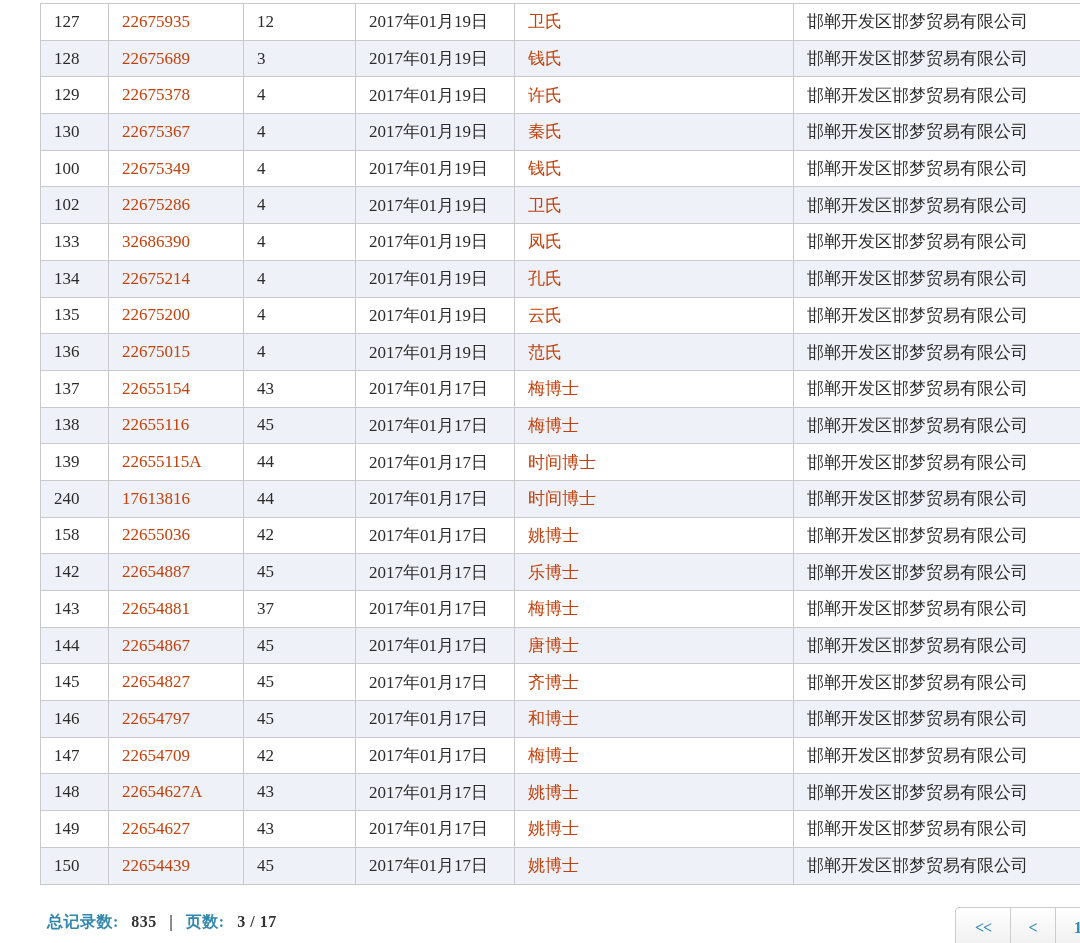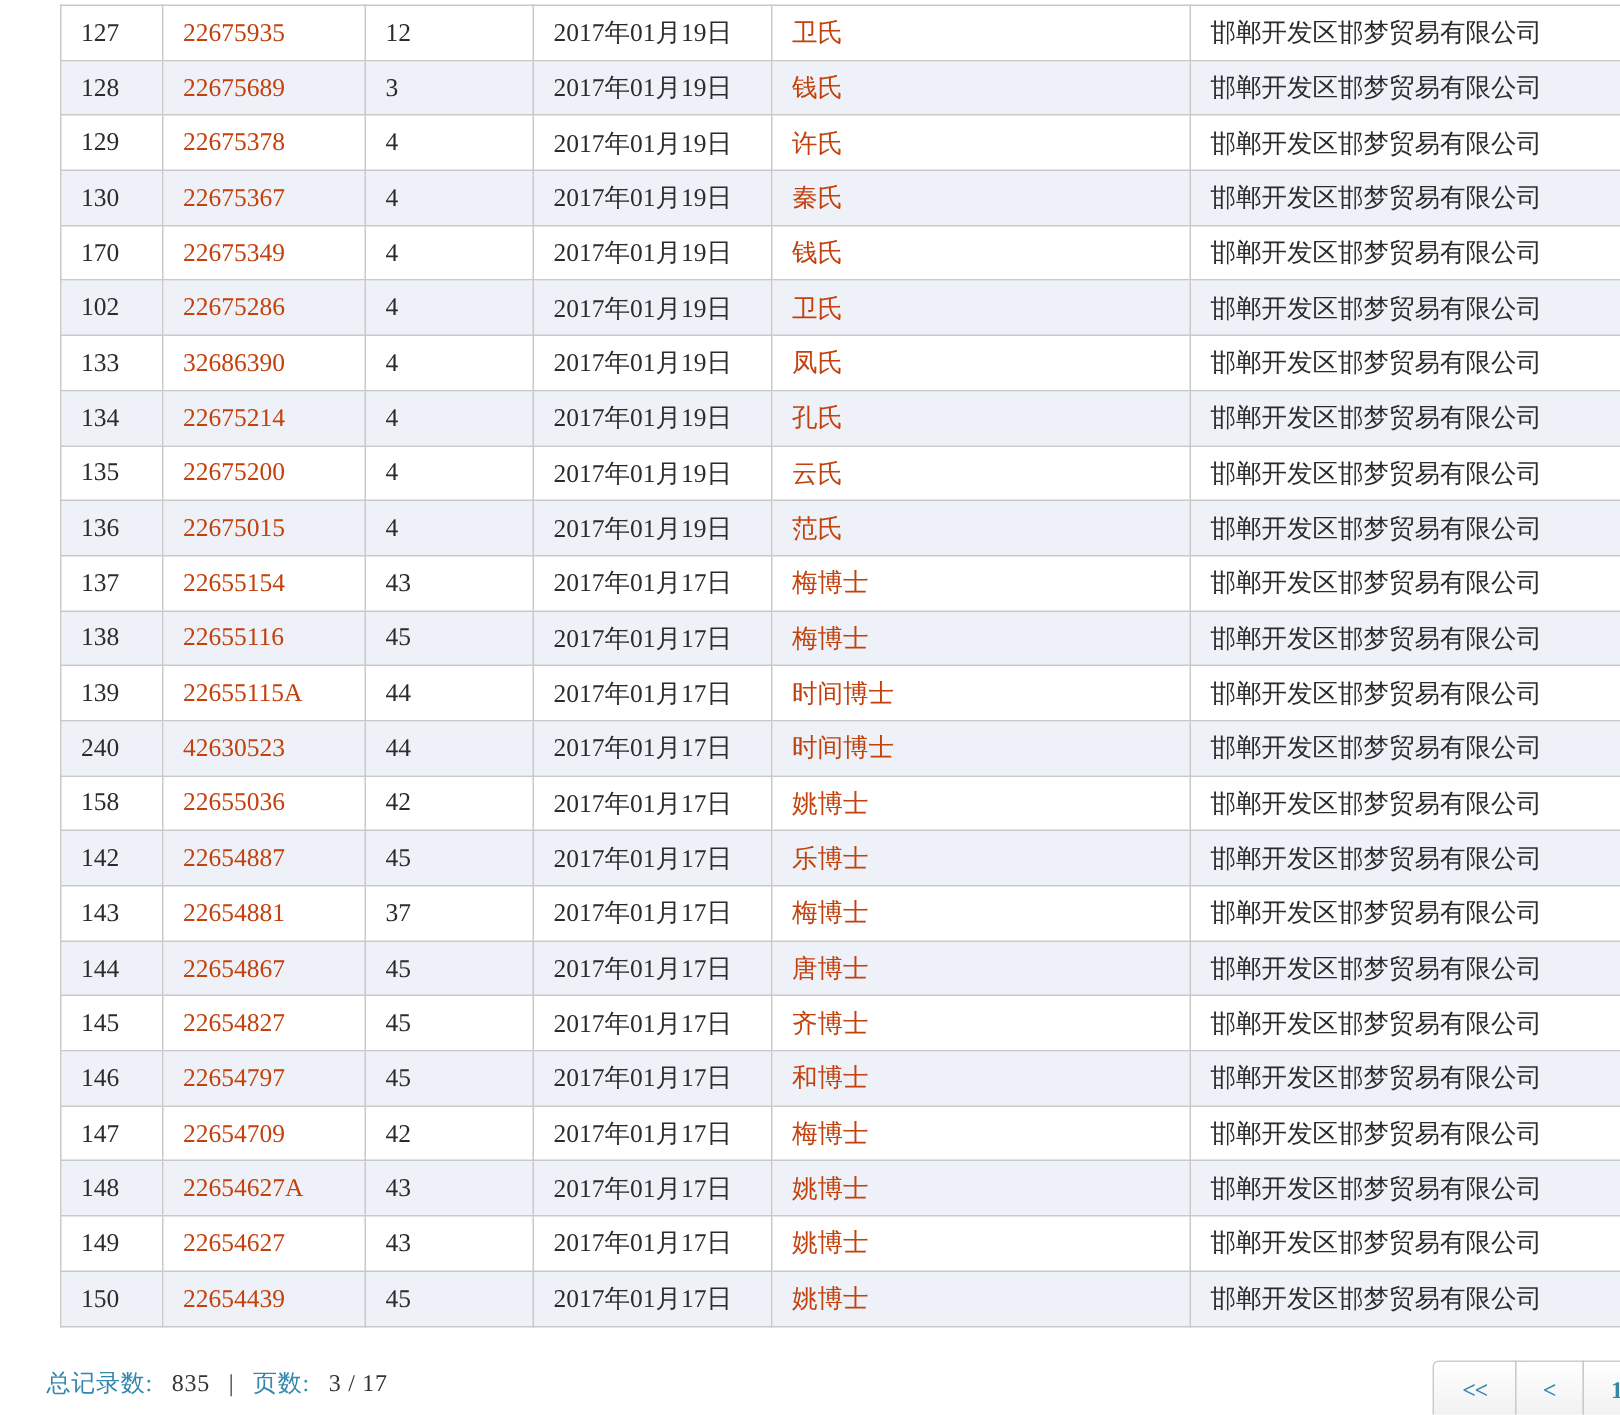--- a/index.html
+++ b/index.html
@@ -36,24 +36,24 @@
   table.results a {
     color: #c2410c;
     text-decoration: none;
     cursor: pointer;
   }
   td.c-name { padding-left: 15px; }
 
   
   .summary {
     position: absolute;
-    left: 31px;
+    left: 47px;
     top: 912px;
     font-size: 16px;
-    font-weight: normal;
+    font-weight: bold;
     letter-spacing: 0.5px;
     white-space: nowrap;
   }
   .summary .blue { color: #3387ad; }
   .summary .dark { color: #333333; }
   .summary .gap  { margin-left: 8px; }
 
   .pager {
     position: absolute;
     left: 955px;
@@ -116,21 +116,21 @@
       </tr>
       <tr class="even">
         <td class="c-index">130</td>
         <td class="c-appno"><a>22675367</a></td>
         <td class="c-class">4</td>
         <td class="c-date">2017年01月19日</td>
         <td class="c-name"><a>秦氏</a></td>
         <td class="c-applicant">邯郸开发区邯梦贸易有限公司</td>
       </tr>
       <tr class="odd">
-        <td class="c-index">170</td>
+        <td class="c-index">100</td>
         <td class="c-appno"><a>22675349</a></td>
         <td class="c-class">4</td>
         <td class="c-date">2017年01月19日</td>
         <td class="c-name"><a>钱氏</a></td>
         <td class="c-applicant">邯郸开发区邯梦贸易有限公司</td>
       </tr>
       <tr class="even">
         <td class="c-index">102</td>
         <td class="c-appno"><a>22675286</a></td>
         <td class="c-class">4</td>
@@ -189,21 +189,21 @@
       <tr class="odd">
         <td class="c-index">139</td>
         <td class="c-appno"><a>22655115A</a></td>
         <td class="c-class">44</td>
         <td class="c-date">2017年01月17日</td>
         <td class="c-name"><a>时间博士</a></td>
         <td class="c-applicant">邯郸开发区邯梦贸易有限公司</td>
       </tr>
       <tr class="even">
         <td class="c-index">240</td>
-        <td class="c-appno"><a>42630523</a></td>
+        <td class="c-appno"><a>17613816</a></td>
         <td class="c-class">44</td>
         <td class="c-date">2017年01月17日</td>
         <td class="c-name"><a>时间博士</a></td>
         <td class="c-applicant">邯郸开发区邯梦贸易有限公司</td>
       </tr>
       <tr class="odd">
         <td class="c-index">158</td>
         <td class="c-appno"><a>22655036</a></td>
         <td class="c-class">42</td>
         <td class="c-date">2017年01月17日</td>

